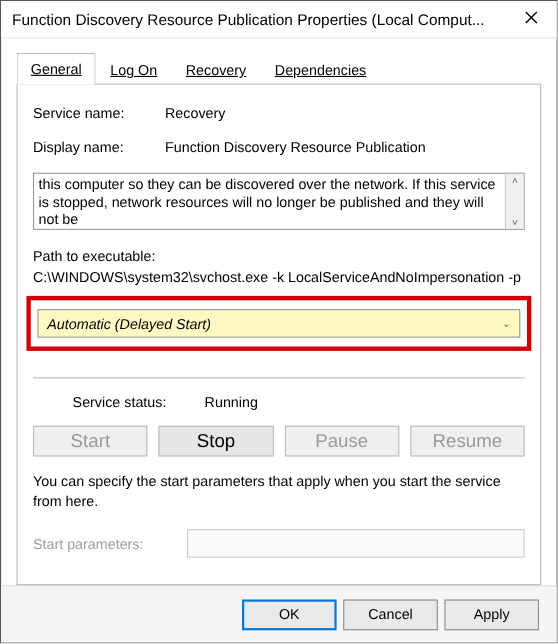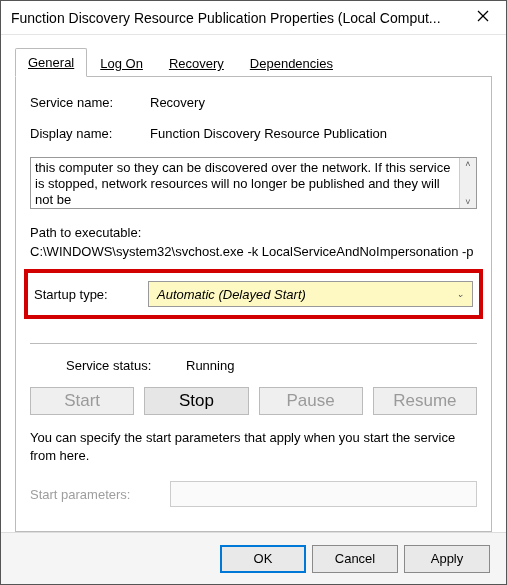--- a/index.html
+++ b/index.html
@@ -118,21 +118,20 @@
           </div>
         </div>
       </div>
 
       <div class="path-block">
         <div class="pl">Path to executable:</div>
         <div class="pv">C:\WINDOWS\system32\svchost.exe -k LocalServiceAndNoImpersonation -p</div>
       </div>
 
       <div class="highlight-box">
-        <div class="label">Startup type:</div>
         <div class="combo">
           <span>Automatic (Delayed Start)</span>
           <span class="caret">⌄</span>
         </div>
       </div>
 
       <hr class="hr">
 
       <div class="svc-row">
         <div class="label">Service status:</div>

